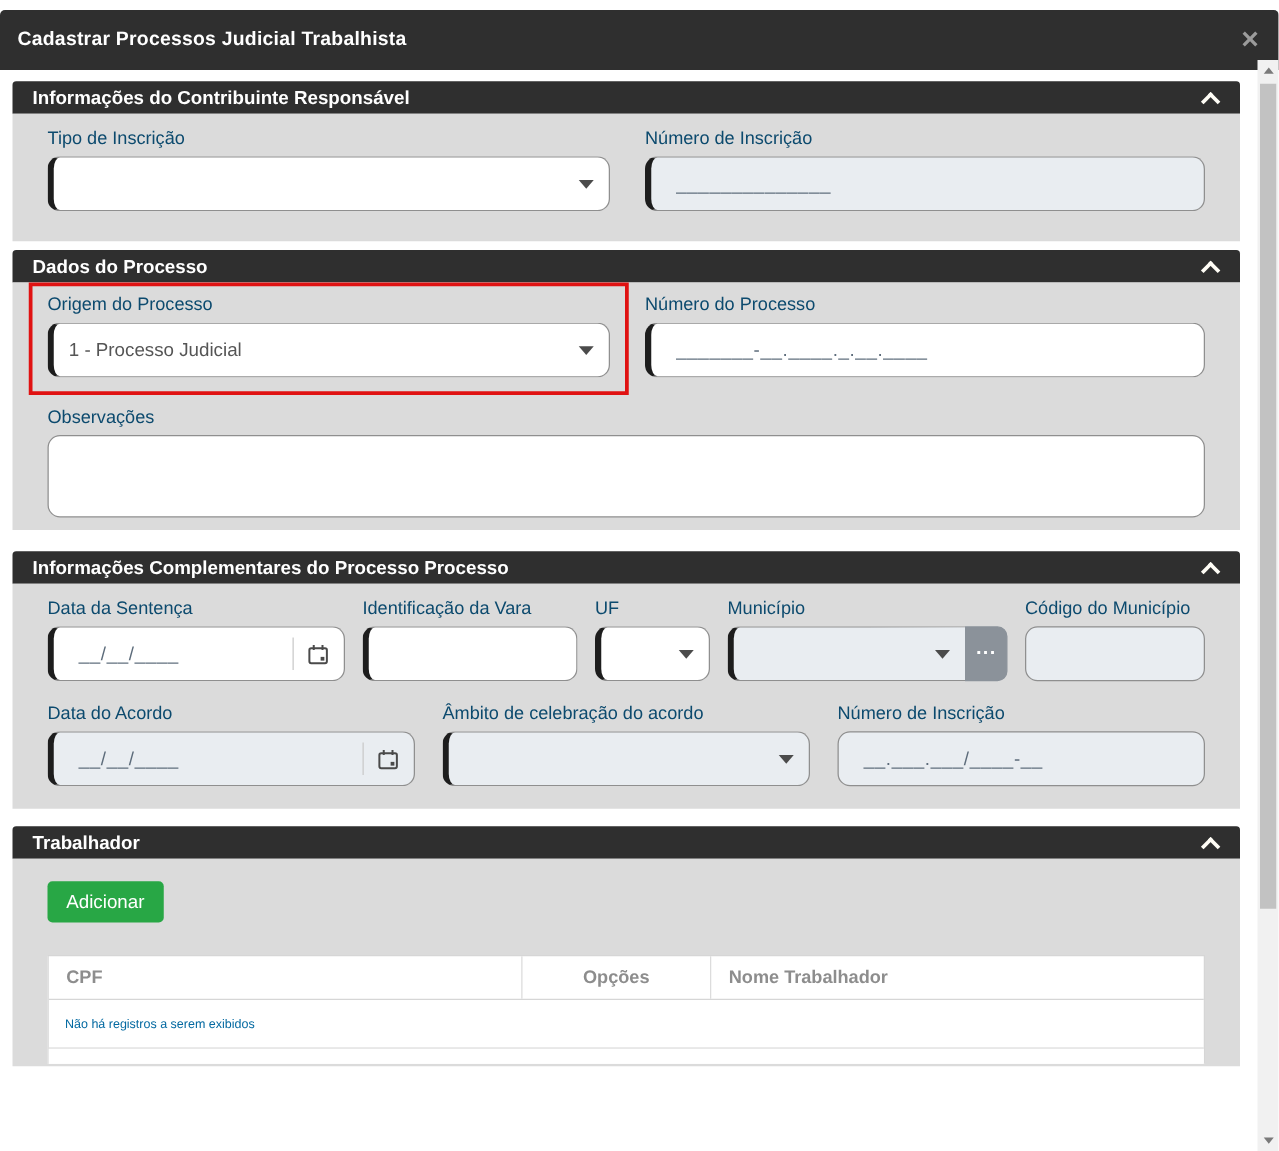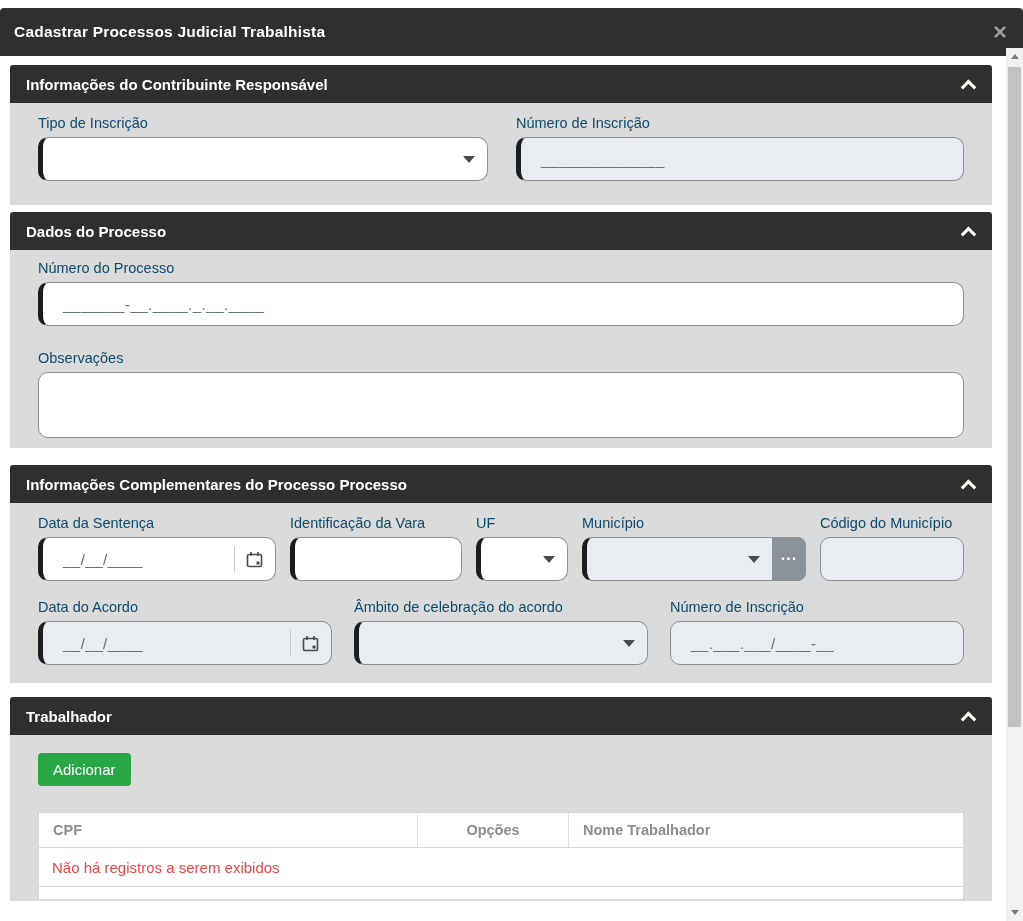--- a/index.html
+++ b/index.html
@@ -23,21 +23,21 @@
   .scrollbar { position:absolute; top:48px; right:0; width:17px; height:873px; background:#f1f1f1; }
   .sb-btn { height:17px; width:17px; display:flex; align-items:center; justify-content:center; }
   .sb-up { position:absolute; top:0; }
   .sb-down { position:absolute; bottom:0; }
   .tri-up { width:0; height:0; border-left:4px solid transparent; border-right:4px solid transparent; border-bottom:5px solid #7a7a7a; }
   .tri-down { width:0; height:0; border-left:4px solid transparent; border-right:4px solid transparent; border-top:5px solid #7a7a7a; }
   .sb-thumb { position:absolute; top:19px; left:2px; width:13px; height:660px; background:#c2c2c2; }
 
   
   .section { width:982px; }
-  .sec-header { height:38px; background:#2f2f2f; border-radius:3px 3px 0 0;
+  .sec-header { height:26px; background:#2f2f2f; border-radius:3px 3px 0 0;
     display:flex; align-items:center; justify-content:space-between; padding:0 18px 0 16px; cursor:pointer; }
   .sec-title { color:#fff; font-size:15px; font-weight:bold; }
   .chev-up { width:11px; height:11px; border-left:3px solid #fffdf6; border-top:3px solid #fffdf6;
     transform:rotate(45deg) translate(2px,2px); }
   .sec-body { background:#dbdbdb; }
 
   .mt17 { margin-top:17px; } .mt7 { margin-top:7px; } .mt14 { margin-top:14px; }
 
   
   .flabel { display:block; color:#0c4a6e; font-size:14.5px; margin-bottom:6px; }
@@ -85,21 +85,21 @@
   .btn-row { display:flex; }
   .btn-green { background:#28a745; color:#fff; border:none; border-radius:4px;
     font-family:"Liberation Sans", sans-serif; font-size:15px; padding:8px 15px; cursor:pointer; }
   .wtable { margin-top:26px; background:#fff; border:1px solid #d6d6d6; border-bottom:none; }
   .wt-header { display:flex; border-bottom:1px solid #d6d6d6; height:35px; }
   .wt-h { color:#8d8d8d; font-size:14.5px; font-weight:bold; display:flex; align-items:center; }
   .wt-h.c1 { flex:0 0 151px; justify-content:center; border-right:1px solid #dcdcdc; }
   .wt-h.c2 { flex:0 0 379px; padding-left:14px; border-right:1px solid #dcdcdc; }
   .wt-h.c3 { flex:1; padding-left:14px; }
   .wt-empty { height:39px; display:flex; align-items:center; padding-left:13px;
-    color:#ef4444; font-size:15px; border-bottom:1px solid #d6d6d6; }
+    color:#0369a1; font-size:10px; border-bottom:1px solid #d6d6d6; }
   .wt-stub { height:12px; background:#fff; }
 
   
   .cal-icon { display:block; }
 </style>
 </head>
 <body>
 
 <div class="app">
 
@@ -132,20 +132,29 @@
       </div>
     </div>
 
     <div class="section mt7">
       <div class="sec-header">
         <span class="sec-title">Dados do Processo</span>
         <span class="chev-up"></span>
       </div>
       <div class="sec-body s2-body">
         <div class="s2-row1">
+          <div class="s2-col1">
+            <div class="red-box">
+              <span class="flabel">Origem do Processo</span>
+              <div class="control">
+                <span class="val">1 - Processo Judicial</span>
+                <span class="caret"></span>
+              </div>
+            </div>
+          </div>
           <div class="s2-col2">
             <span class="flabel">Número do Processo</span>
             <div class="control">
               <span class="mask">_______-__.____._.__.____</span>
             </div>
           </div>
         </div>
         <div class="s2-row2">
           <span class="flabel">Observações</span>
           <div class="textarea"></div>

